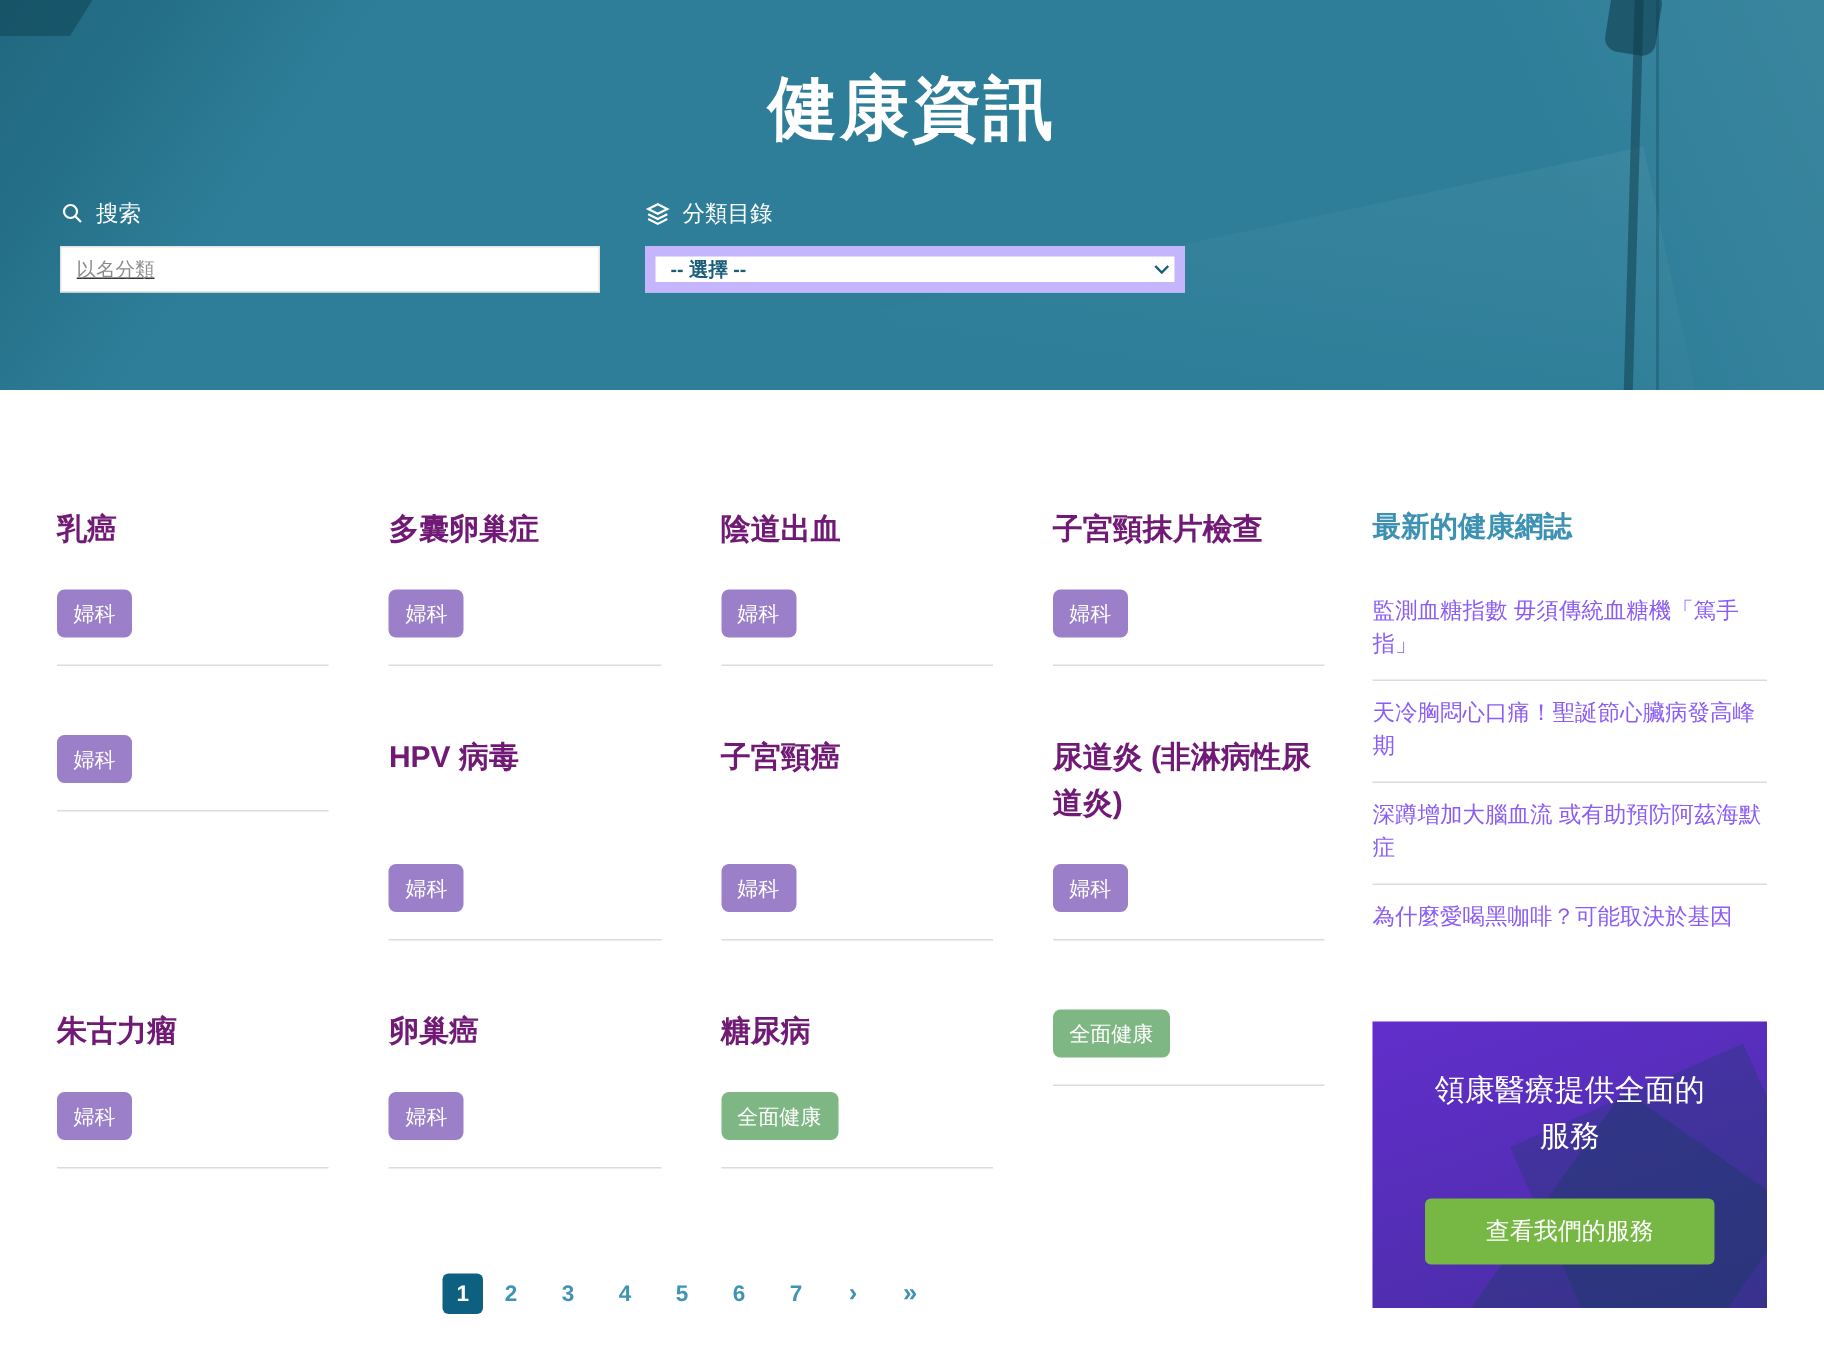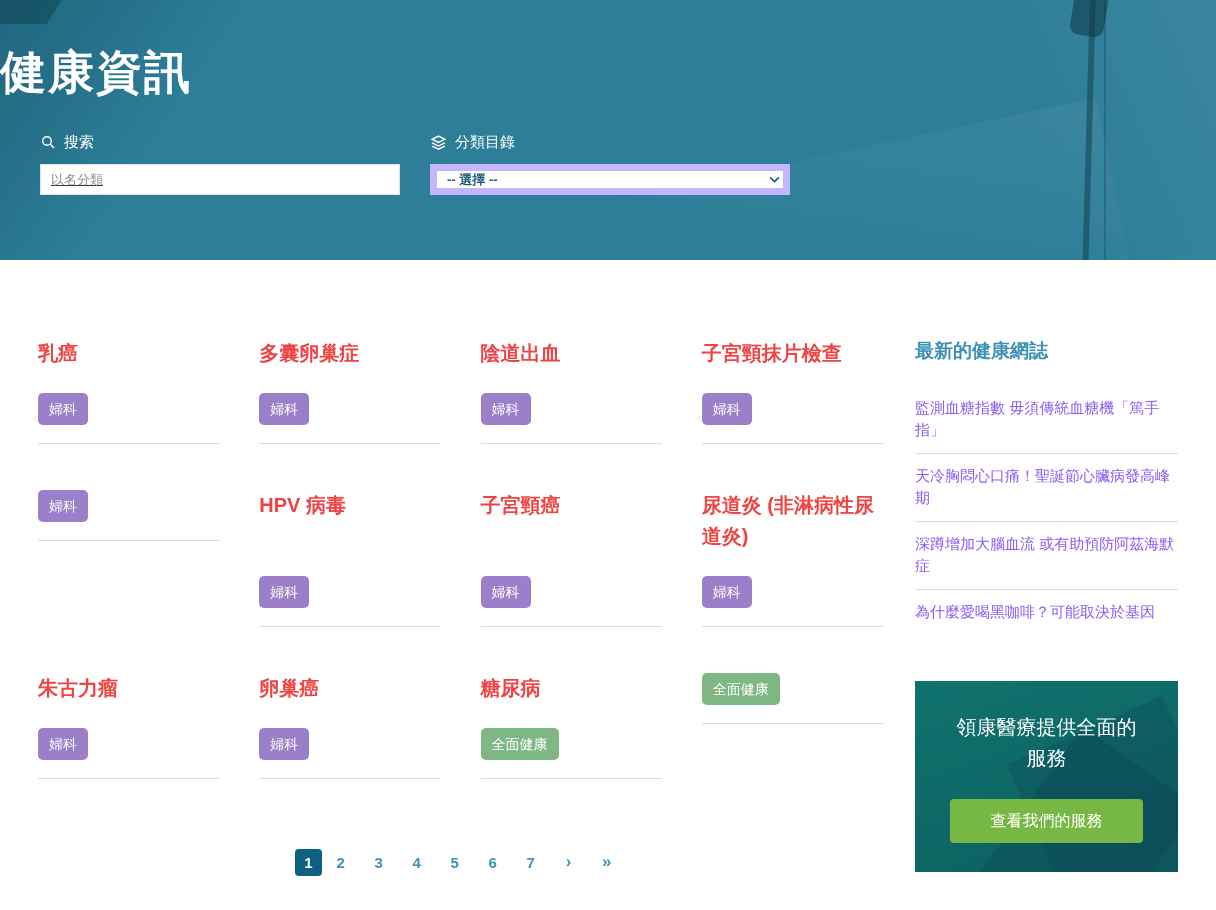--- a/index.html
+++ b/index.html
@@ -18,21 +18,21 @@
     transform:rotate(1.6deg); }
   .shape-pole-top { left:1072px; top:-8px; width:34px; height:44px; border-radius:9px;
     background:rgba(13,55,70,0.55); transform:rotate(9deg); }
   .shape-pole-thin { left:1104px; top:0; width:2px; height:260px; background:rgba(13,55,70,0.28); }
   .shape-right-light { right:-70px; top:-50px; width:430px; height:400px;
     background:linear-gradient(247deg, rgba(255,255,255,0.055) 18%, rgba(255,255,255,0) 55%); }
   .shape-bottom-light { left:600px; top:150px; width:520px; height:180px;
     background:linear-gradient(200deg, rgba(255,255,255,0.05), rgba(255,255,255,0) 60%);
     transform:rotate(-12deg); }
 
-  .hero-title { position:absolute; left:0; top:42px; width:100%; text-align:left;
+  .hero-title { position:absolute; left:0; top:42px; width:100%; text-align:center;
     color:#ffffff; font-size:46px; font-weight:700; letter-spacing:2px; }
 
   .hero-controls { position:absolute; left:40px; top:131px; display:flex; }
   .control-group { width:360px; }
   .control-group + .control-group { margin-left:30px; }
   .control-label { display:flex; align-items:center; color:#ffffff; font-size:15px; height:22px; }
   .control-label svg { margin-right:8px; }
   .control-field { margin-top:11px; position:relative; }
   .search-input { width:360px; height:31px; border:1px solid #e3e3e3; background:#ffffff;
     padding:0 10px; font-size:13px; color:#333; font-family:inherit;text-decoration:underline; }
@@ -42,21 +42,21 @@
     -webkit-appearance:none; appearance:none; border-radius:0; }
   .select-chevron { position:absolute; right:9px; top:9px; pointer-events:none; }
 
   
   .page-body { display:flex; padding:0 38px; margin-top:78px; }
   .main-col { width:846px; }
   .side-col { width:263px; margin-left:32px; }
 
   .articles-grid { display:grid; grid-template-columns:repeat(4, 1fr); column-gap:40px; row-gap:46px; }
   .article-card { display:flex; flex-direction:column; }
-  .card-title { flex:1; font-size:20px; line-height:31px; font-weight:600; color:#ef4444;
+  .card-title { flex:1; font-size:20px; line-height:31px; font-weight:600; color:#701a75;
     margin-bottom:24px; text-decoration:none; cursor:pointer; }
   .badge { align-self:flex-start; padding:7px 11px; border-radius:5px; color:#ffffff;
     font-size:14px; line-height:18px; cursor:pointer; }
   .badge[data-variant="purple"] { background:#9b7fc9; }
   .badge[data-variant="green"]  { background:#7eb784; }
   .card-divider { margin-top:18px; border-bottom:1px solid #dcdcdc; }
 
   
   .pagination { margin-top:68px; display:flex; justify-content:center; align-items:center; }
   .page-item { width:38px; height:30px; display:flex; align-items:center; justify-content:center;
@@ -65,21 +65,21 @@
   .page-item.active .page-pill { background:#0e6080; color:#ffffff; border-radius:4px;
     padding:5px 9px; min-width:25px; text-align:center; }
   .page-arrow { font-size:17px; }
 
   
   .blog-heading { font-size:19px; font-weight:600; color:#3d92b4; margin-bottom:22px; }
   .blog-list { list-style:none; }
   .blog-item { font-size:15px; line-height:22px; color:#8b5cf6; padding:11px 0 12px; cursor:pointer; }
   .blog-item + .blog-item { border-top:1px solid #dcdcdc; }
 
-  .promo-box { position:relative; margin-top:46px; width:263px; height:191px; background:#0f766e;
+  .promo-box { position:relative; margin-top:46px; width:263px; height:191px; background:#6d28d9;
     overflow:hidden; display:flex; flex-direction:column; align-items:center; }
   .promo-overlay { position:absolute; inset:0;
     background:linear-gradient(160deg, rgba(17,90,110,0.12), rgba(10,55,72,0.38)); }
   .promo-shape-1 { position:absolute; left:34%; top:34%; width:140px; height:230px;
     background:rgba(12,62,80,0.30); transform:rotate(35deg); }
   .promo-shape-2 { position:absolute; right:-30px; bottom:-40px; width:170px; height:190px;
     background:rgba(12,62,80,0.26); transform:rotate(-24deg); }
   .promo-title { position:relative; z-index:2; margin-top:31px; padding:0 36px; text-align:center;
     color:#ffffff; font-size:20px; line-height:31px; font-weight:400; }
   .promo-button { position:relative; z-index:2; margin-top:25px; width:193px; height:44px;

